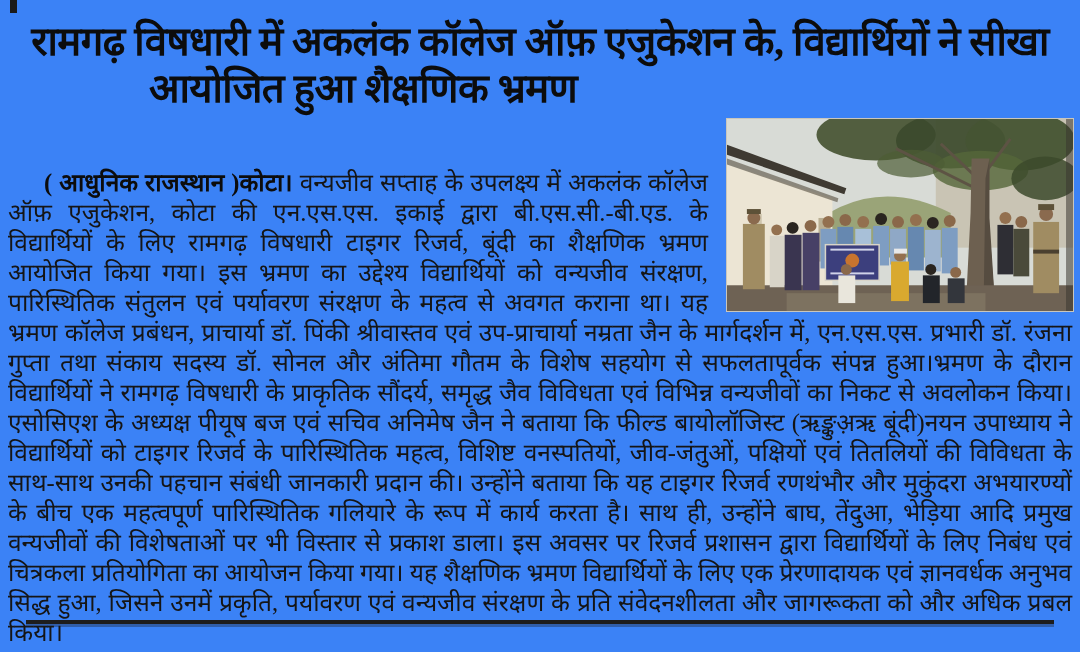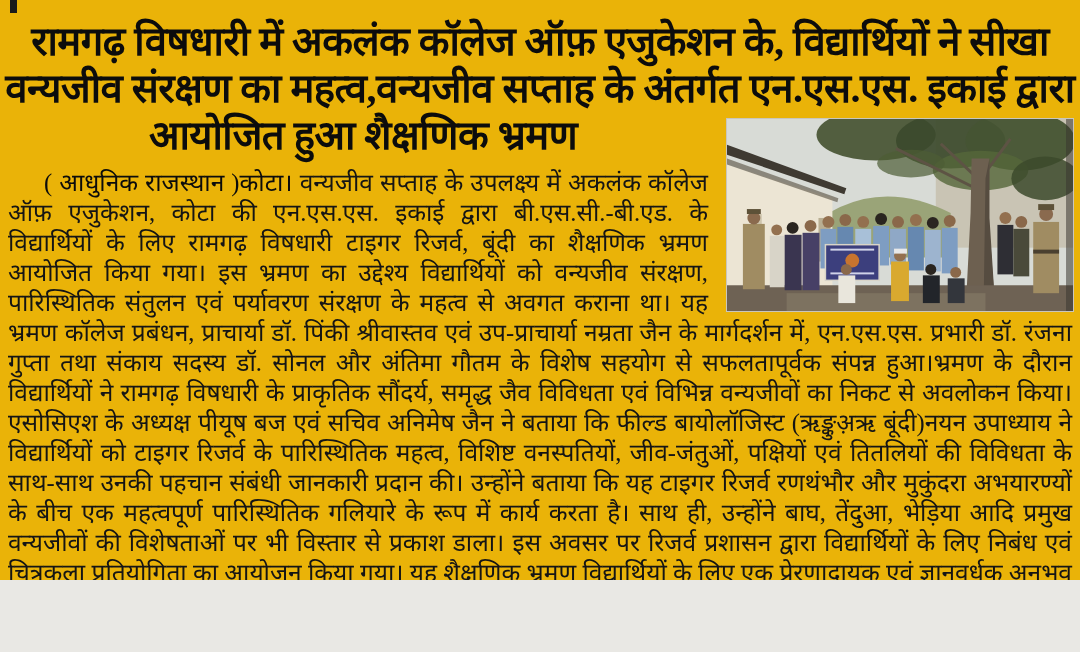--- a/index.html
+++ b/index.html
@@ -1,47 +1,46 @@
 <!DOCTYPE html>
 <html><head>
 <meta charset="utf-8">
 <style>
   html,body{margin:0;padding:0;}
   body{background:#e9e8e4;font-family:"Liberation Serif","DejaVu Sans",serif;}
-  .page{position:relative;width:1080px;height:580px;background:#eab308;overflow:hidden;color:#111;}
+  .page{position:relative;width:1080px;height:652px;background:#3b82f6;overflow:hidden;color:#111;}
   .corner-mark{position:absolute;left:10px;top:0;width:7px;height:13px;background:#1a1a1a;}
 
   .headline{position:absolute;left:0;top:18px;width:1080px;text-align:center;
             font-weight:700;color:#0c0c0c;font-size:40px;line-height:47px;letter-spacing:-0.5px;}
   .headline .hl{display:block;white-space:nowrap;}
   .headline .hl3{width:726px;text-align:center;}
 
   .news-photo{position:absolute;left:726px;top:118px;width:348px;height:194px;
               border:1px solid #c9c6bd;box-sizing:border-box;background:#d8dbd6;}
   .news-photo svg{display:block;width:100%;height:100%;}
 
   .article{position:absolute;left:8px;top:168px;width:1064px;
            font-size:24.5px;line-height:30px;text-align:justify;color:#151515;}
   .article p{margin:0;text-indent:36px;}
   .float-spacer{float:right;width:364px;height:148px;}
-  .dateline{font-weight:400;color:#0c0c0c;}
+  .dateline{font-weight:700;color:#0c0c0c;}
 
   .bottom-rule{position:absolute;left:26px;top:620px;width:1028px;height:4px;background:#1d1d1d;
                box-shadow:0 3px 0 rgba(29,29,29,.35);}
 </style>
 </head>
 <body>
 
 <div class="page">
 
   <div class="corner-mark"></div>
 
   <div class="headline">
     <span class="hl">रामगढ़ विषधारी में  अकलंक कॉलेज ऑफ़ एजुकेशन के, विद्यार्थियों ने सीखा</span>
-    <span class="hl">वन्यजीव संरक्षण का महत्व,वन्यजीव सप्ताह के अंतर्गत एन.एस.एस. इकाई द्वारा</span>
     <span class="hl hl3">आयोजित हुआ शैक्षणिक भ्रमण</span>
   </div>
 
   <div class="news-photo">
     <svg viewBox="0 0 348 194" preserveAspectRatio="none">
 
       <rect x="0" y="0" width="348" height="194" fill="#d8dbd6"></rect>
       <rect x="210" y="0" width="138" height="130" fill="#c9c4b4"></rect>
 
       <path d="M70,120 Q140,52 225,95 L225,140 L70,140 Z" fill="#9aa478"></path>

